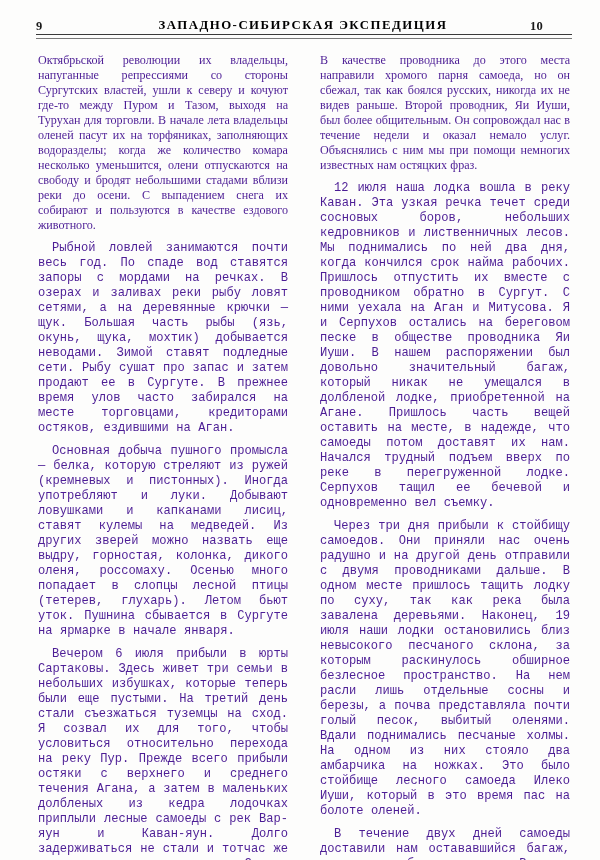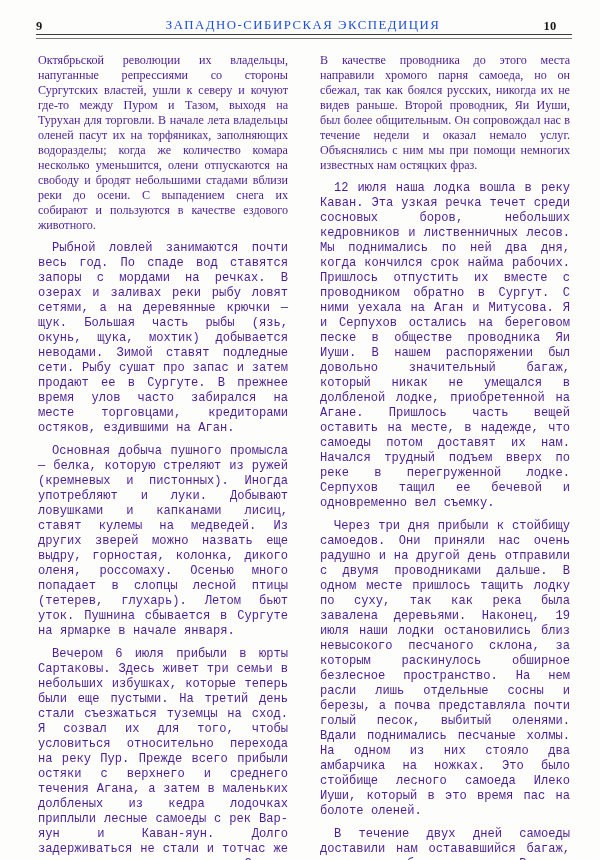--- a/index.html
+++ b/index.html
@@ -35,29 +35,29 @@
   }
   .folio {
     font-family: "Liberation Serif", "DejaVu Serif", serif;
     font-size: 12.5px;
     font-weight: 700;
     line-height: 1;
     color: #1a1a1a;
     letter-spacing: 0.2px;
   }
   .folio-left { width: 40px; text-align: left; padding-left: 8px; }
-  .folio-right { width: 40px; text-align: center; padding-right: 2px; }
+  .folio-right { width: 40px; text-align: left; padding-right: 2px; }
   .head-title {
     flex: 1;
     text-align: center;
     font-family: "Liberation Serif", "DejaVu Serif", serif;
     font-size: 12.8px;
-    font-weight: 400;
+    font-weight: 700;
     letter-spacing: 1.5px;
-    color: #1d4ed8;
+    color: #000000;
     line-height: 1;
     white-space: nowrap;
     margin-top: 44px;
   }
   .rule {
     position: absolute;
     left: 36px;
     right: 28px;
     top: 34px;
     height: 3px;

